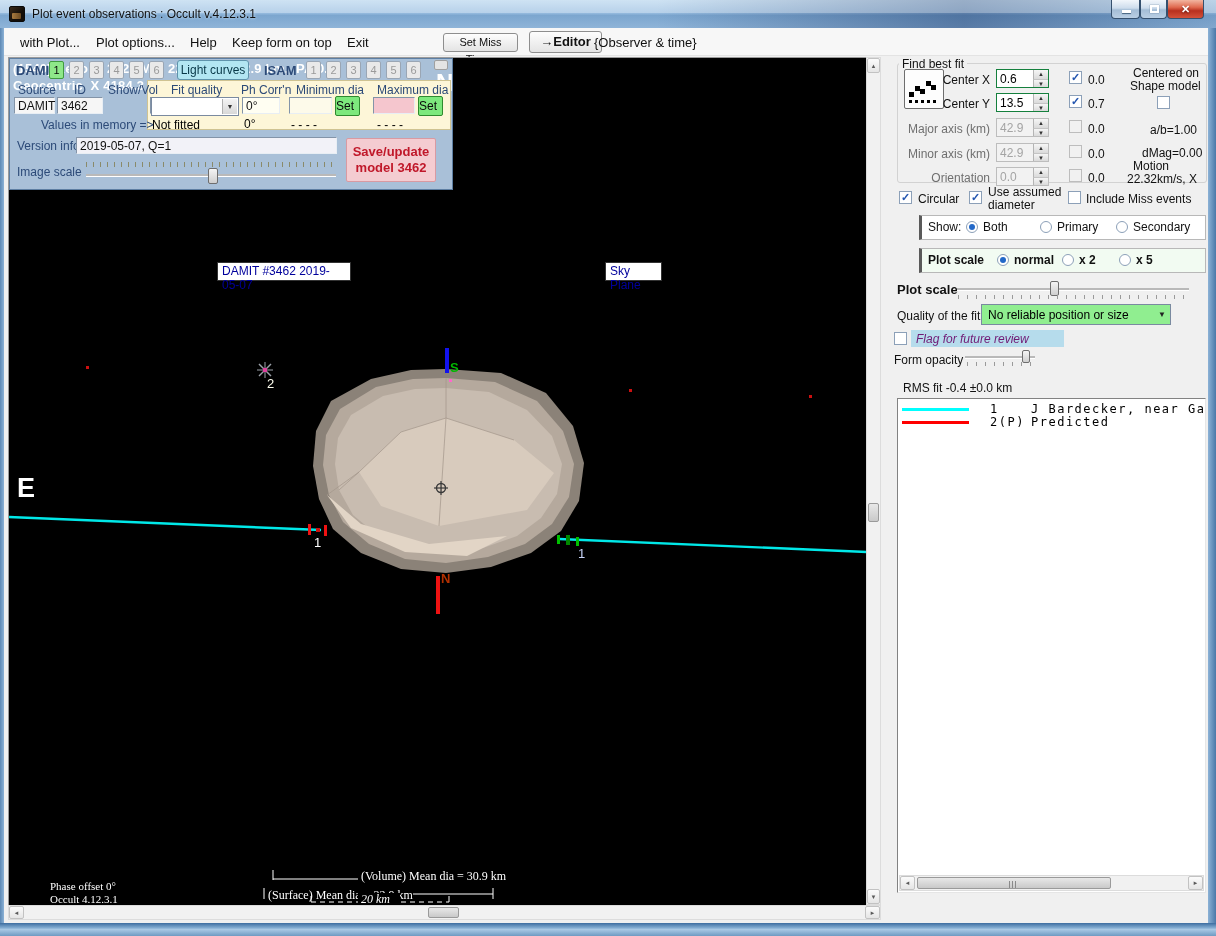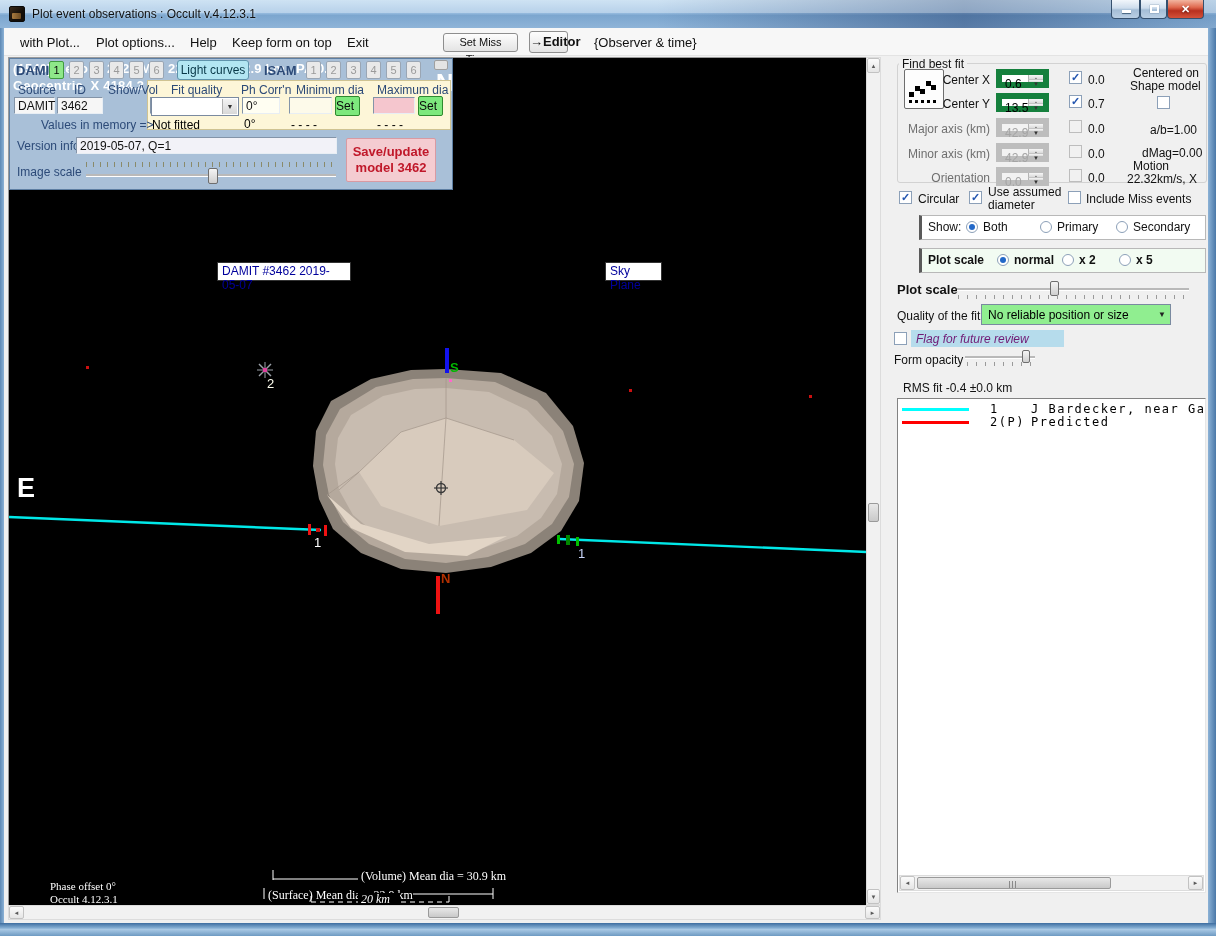--- a/index.html
+++ b/index.html
@@ -71,21 +71,21 @@
   .ticks-gray{background-image:repeating-linear-gradient(90deg,#9a9a9a 0,#9a9a9a 1px,transparent 1px,transparent 9px);}
   .groove{background:#b9b9b9;border-bottom:1px solid #fff;height:3px;}
   .thumb{background:linear-gradient(180deg,#f4f4f4,#cfcfcf);border:1px solid #6e6e6e;border-radius:2px;}
 
   
   .cb{position:absolute;width:13px;height:13px;background:#fff;border:1px solid #8ca0b8;
     font-size:11px;line-height:11px;text-align:center;color:#2456b0;font-weight:bold;}
   .cb.dis{background:#f1f1f1;border-color:#bdbdbd;}
   .radio{position:absolute;width:12px;height:12px;border-radius:50%;background:#fff;border:1px solid #8ca0b8;}
   .radio.sel::after{content:"";position:absolute;left:2px;top:2px;width:6px;height:6px;border-radius:50%;background:#2268c8;}
-  .spin{position:absolute;width:53px;height:19px;background:#fff;border:6px solid #15803d;font-size:12px;}
+  .spin{position:absolute;width:53px;height:19px;background:#fff;border:1px solid #15803d;font-size:12px;}
   .spin .val{position:absolute;left:3px;top:2px;}
   .spin .arr{position:absolute;right:0;width:15px;height:50%;background:linear-gradient(#f6f6f6,#dadada);
     border-left:1px solid #b4b4b4;font-size:6px;color:#333;text-align:center;line-height:8px;}
   .spin .up{top:0;} .spin .dn{bottom:0;border-top:1px solid #c4c4c4;}
   .spin.dis{background:#f2f2f2;border-color:#bdbdbd;color:#a4a4a4;}
   .dis-text{color:#a4a4a4;}
   .darkred{color:#8b0000;font-weight:bold;}
   .framebox{position:absolute;background:#fff;border:1px solid #b8b8b8;border-left:3px solid #5a5a5a;}
 
   
@@ -123,21 +123,21 @@
     </div>
   <div id="btn-close" class="abs capbtn" style="left:1167px;width:37px;"><span>✕</span></div>
 
   <div id="menubar" class="abs">
     <div class="abs menu-item" style="left:16px;">with Plot...</div>
     <div class="abs menu-item" style="left:92px;">Plot options...</div>
     <div class="abs menu-item" style="left:186px;">Help</div>
     <div class="abs menu-item" style="left:228px;">Keep form on top</div>
     <div class="abs menu-item" style="left:343px;">Exit</div>
     <div class="abs toolbtn" style="left:439px;top:5px;width:75px;height:19px;font-size:11px;line-height:17px;">Set Miss Times</div>
-    <div class="abs toolbtn" style="left:525px;top:3px;width:39px;height:22px;font-size:13px;font-weight:bold;line-height:20px;">→Editor</div>
+    <div class="abs toolbtn" style="left:525px;top:3px;width:73px;height:22px;font-size:13px;font-weight:bold;line-height:20px;">→Editor</div>
     <div class="abs menu-item" style="left:590px;">{Observer &amp; time}</div>
   </div>
 
   <div id="plot-area" class="abs">
 
     <svg class="abs" style="left:0;top:0;" width="858" height="848" viewBox="0 0 858 848">
 
       <g>
         <polygon fill="#8b8278" points="437,311 492,315 537,335 564,368 575,405 570,443 552,473 522,495 482,509 437,515 392,511 352,495 324,471 310,441 304,408 307,373 322,343 362,321 402,312"></polygon>
         <polygon fill="#b5a99d" points="437,320 486,324 528,343 554,373 565,406 560,439 543,466 516,486 479,499 437,505 396,501 360,486 334,464 320,437 314,407 317,377 331,351 367,329 404,321"></polygon>

